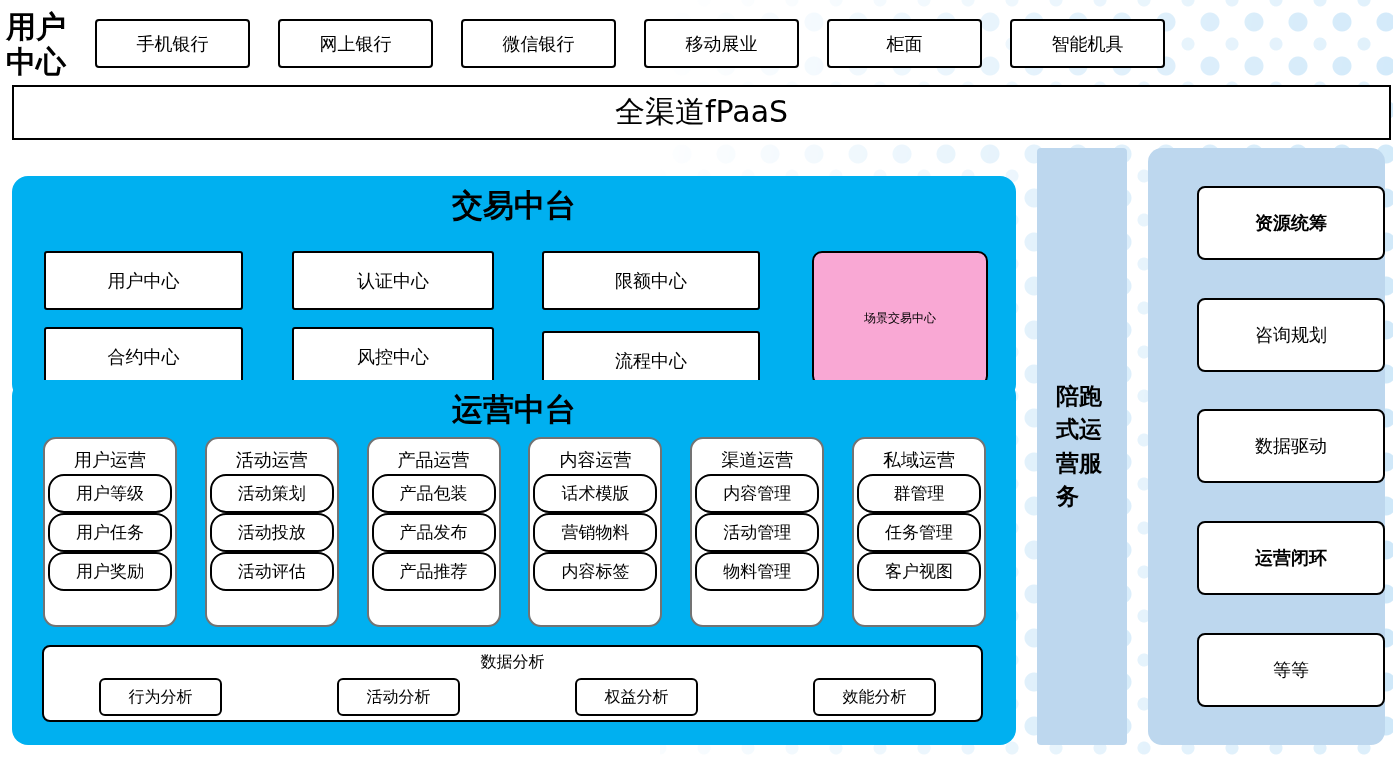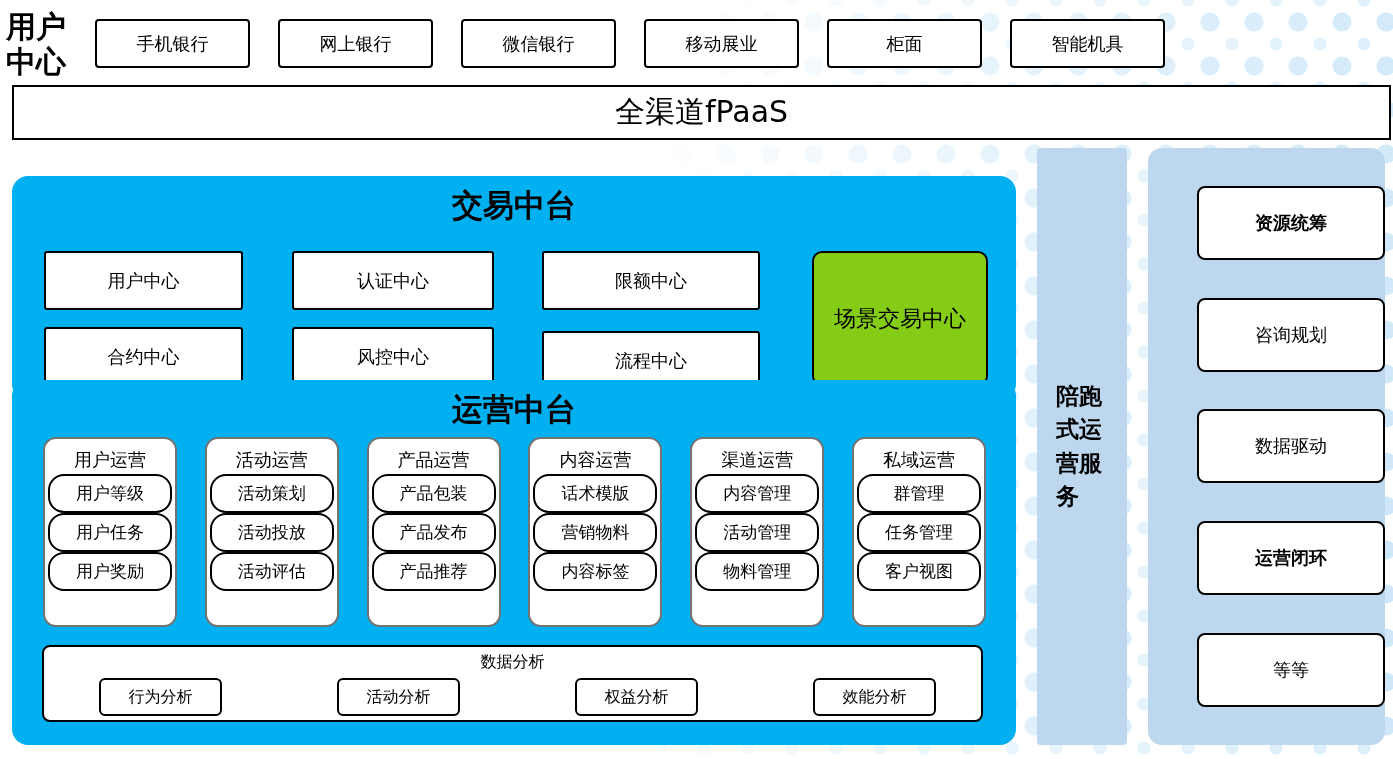--- a/index.html
+++ b/index.html
@@ -31,22 +31,22 @@
     display:flex;align-items:center;justify-content:center;font-size:30px;box-sizing:border-box;z-index:2;}
 
   
   .blue-panel{position:absolute;left:12px;width:1004px;background:#00B0F0;border-radius:16px;z-index:2;}
   .panel-trade{top:148px;height:224px;margin-top:28px;}
   .panel-ops{top:380px;height:365px;}
   .panel-title{position:absolute;left:0;right:0;top:9px;text-align:center;font-size:31px;}
 
   .center-box{position:absolute;height:59px;background:#fff;border:2px solid #000;border-radius:3px;
     display:flex;align-items:center;justify-content:center;font-size:18px;box-sizing:border-box;}
-  .tall-box{position:absolute;left:800px;top:75px;width:176px;height:135px;background:#84cc16;border:2px solid #000;
-    border-radius:10px;display:flex;align-items:center;justify-content:center;font-size:22px;box-sizing:border-box;}
+  .tall-box{position:absolute;left:800px;top:75px;width:176px;height:135px;background:#f9a8d4;border:2px solid #000;
+    border-radius:10px;display:flex;align-items:center;justify-content:center;font-size:12px;box-sizing:border-box;}
 
   
   .groups-row{position:absolute;left:31px;top:57px;width:943px;height:190px;display:flex;justify-content:space-between;}
   .group{width:134px;height:190px;background:#fff;border:2px solid #737373;border-radius:13px;box-sizing:border-box;
     display:flex;flex-direction:column;align-items:center;padding:7px 0 9px 0;}
   .group-title{font-size:18px;height:28px;display:flex;align-items:center;}
   .group-item{width:124px;height:39px;border:2px solid #000;border-radius:16px;box-sizing:border-box;
     display:flex;align-items:center;justify-content:center;font-size:17px;background:#fff;}
   .group-item:first-of-type{margin-top:2px;}
 

